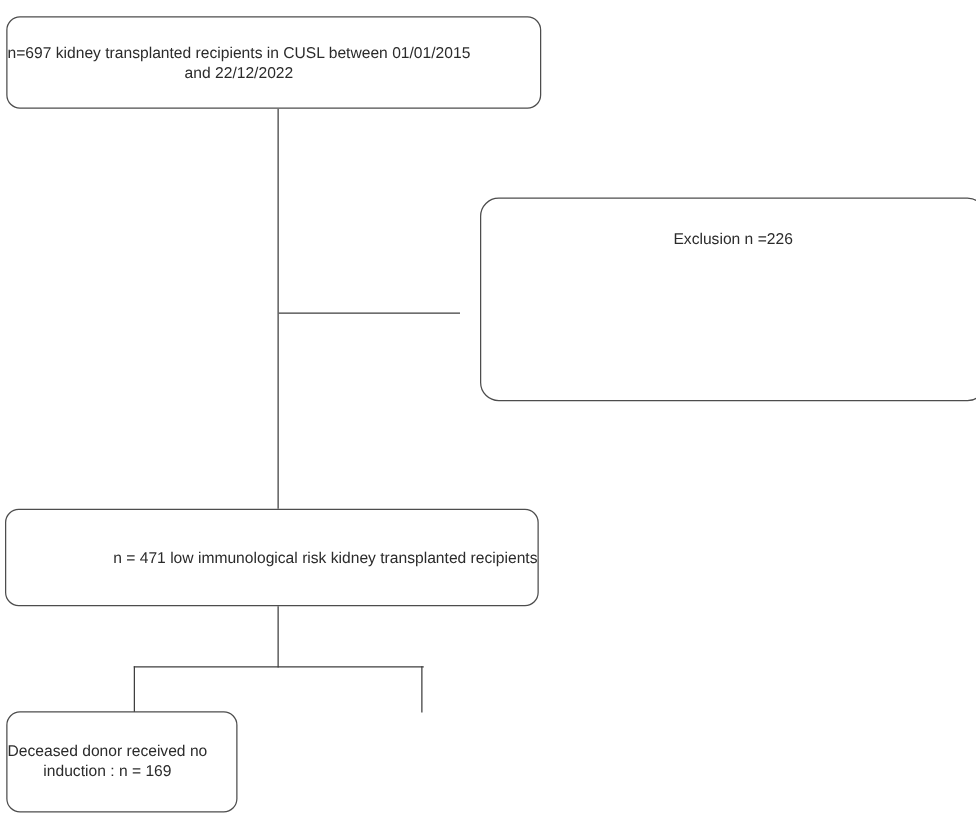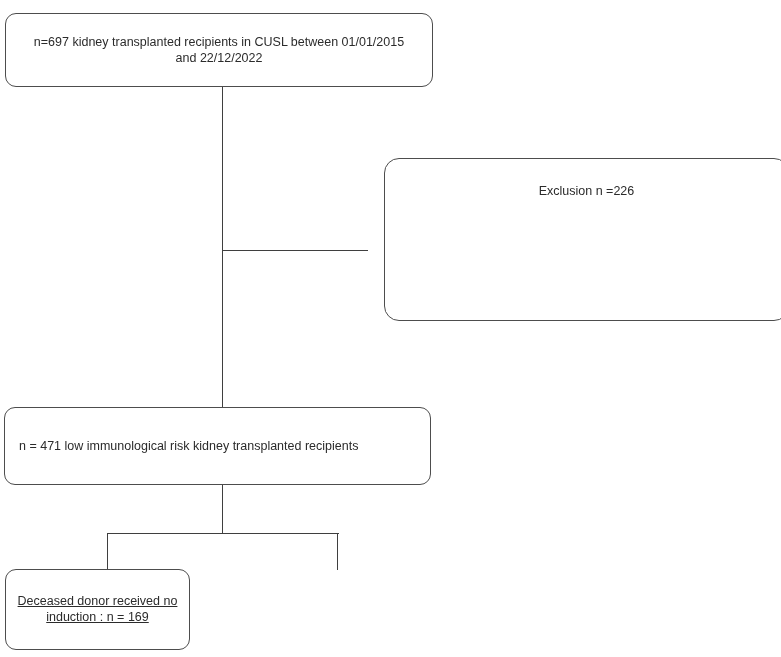--- a/index.html
+++ b/index.html
@@ -23,34 +23,33 @@
     box-sizing: border-box;
     background: var(--bg);
     border: 1.4px solid var(--border);
     font-size: 12.5px;
     line-height: 16px;
     color: var(--text);
   }
   .box.center {
     display: flex;
     align-items: center;
-    justify-content: center;
     text-align: center;
   }
   .top-box      { left: 5px;   top: 13px;  width: 428px; height: 74px;  border-radius: 11px; }
   .exclusion-box{ left: 368px; top: 158px; width: 405px; height: 163px; border-radius: 15px; text-align: center; margin-left: 16px; }
   .middle-box   { left: 4px;   top: 407px; width: 427px; height: 78px;  border-radius: 11px;
-                  display: flex; align-items: center; justify-content: flex-start;
-                  padding-left: 14px; text-align: left; }
+                  display: flex; align-items: center; justify-content: flex-end;
+                  padding-left: 26px; text-align: left; }
   .bl-box       { left: 5px;   top: 569px; width: 185px; height: 81px;  border-radius: 11px; }
   .br-box       { left: 246px; top: 569px; width: 185px; height: 81px;  border-radius: 11px; }
 
   .exclusion-title { margin-top: 24px; line-height: 16px; }
   .exclusion-list  { margin-top: 19px; line-height: 16px; }
-  .bottom-lines { line-height: 15.5px; text-decoration: underline; }
+  .bottom-lines { line-height: 15.5px; }
 
   .connector { position: absolute; background: var(--line); }
   .v-main   { left: 222px; top: 87px;  width: 1.4px; height: 320px; }
   .h-excl   { left: 223px; top: 250px; width: 145px; height: 1.3px; }
   .v-mid    { left: 222px; top: 485px; width: 1.4px; height: 49px; }
   .h-branch { left: 107px; top: 533px; width: 232px; height: 1.3px; }
   .v-left   { left: 107px; top: 533px; width: 1.4px; height: 37px; }
   .v-right  { left: 337px; top: 533px; width: 1.4px; height: 37px; }
 </style>
 </head>

